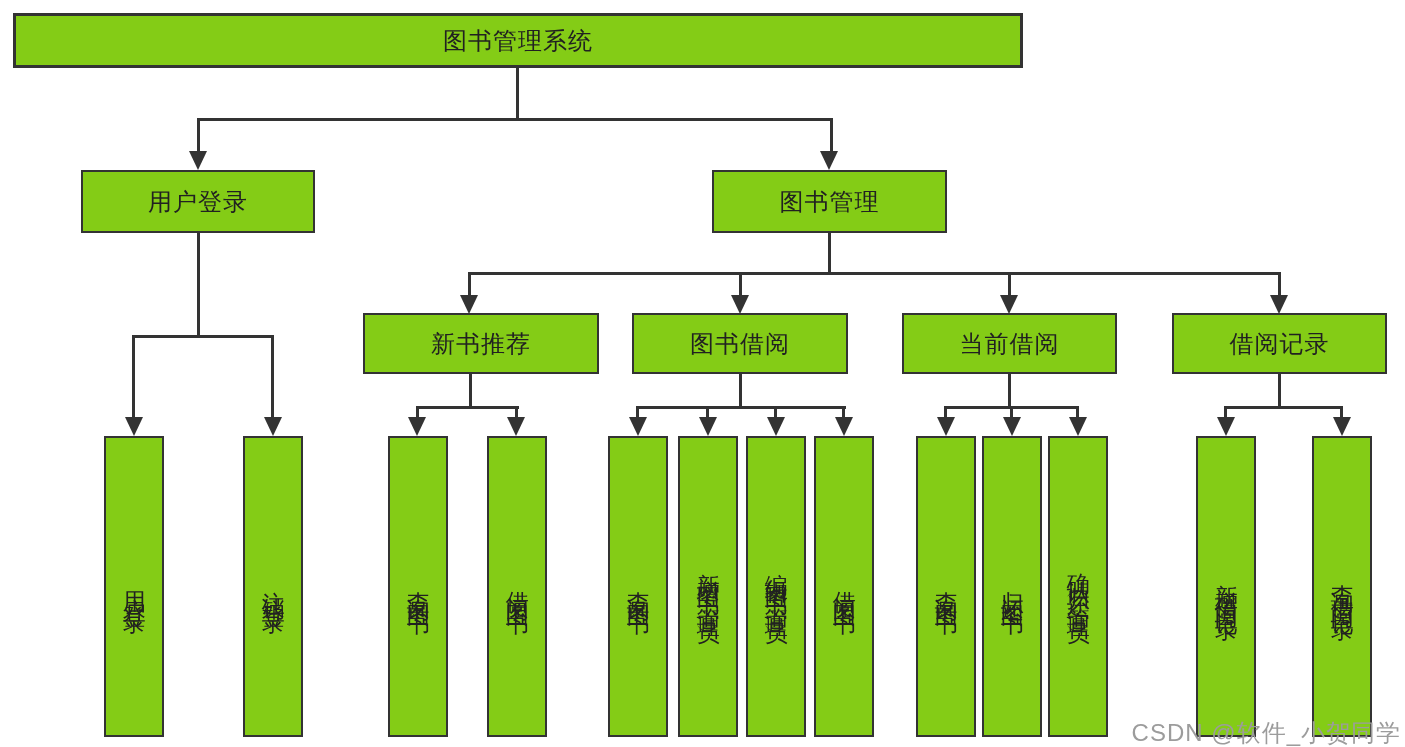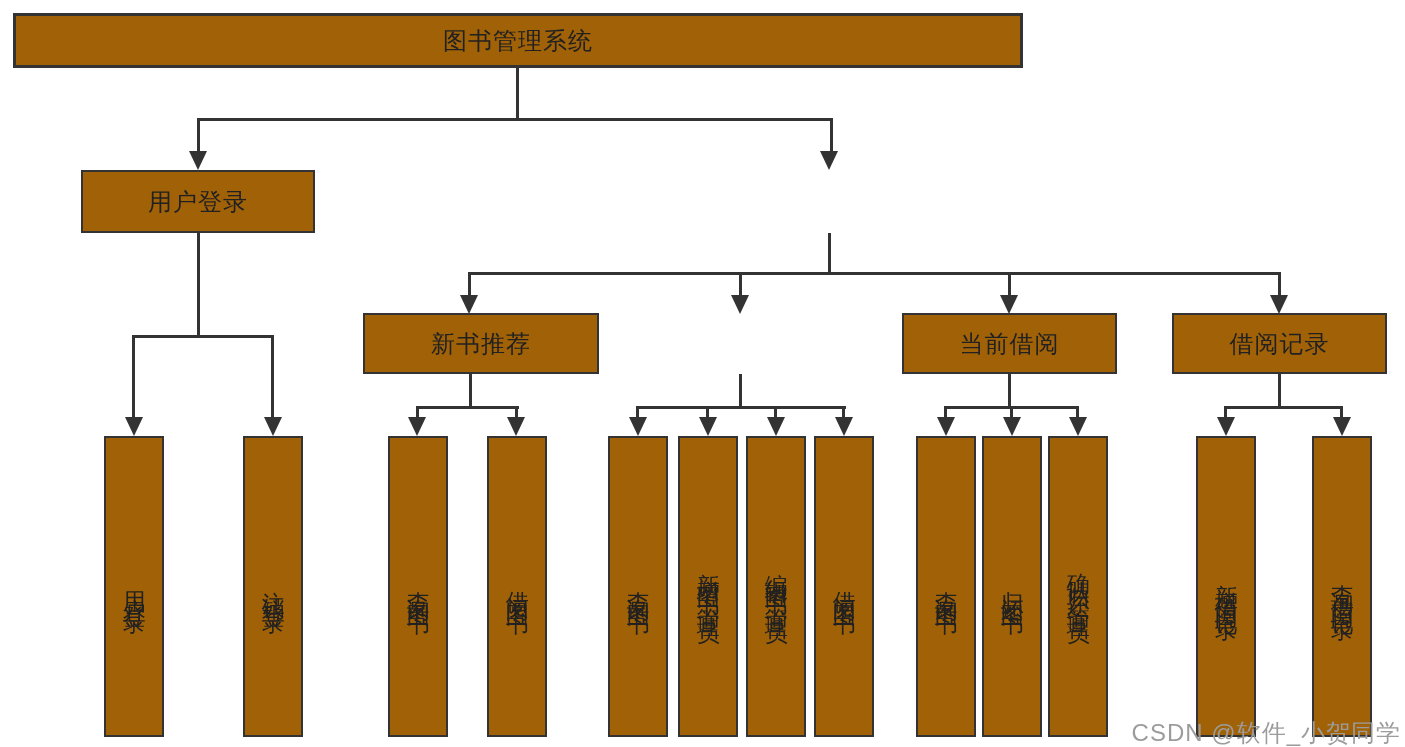--- a/index.html
+++ b/index.html
@@ -16,21 +16,21 @@
     overflow:hidden;
   }
   #diagram{
     position:relative;
     width:1405px;height:747px;
   }
   .node{
     position:absolute;
     box-sizing:border-box;
     border:2px solid var(--line);
-    background:#a16207;
+    background:#84cc16;
     display:flex;
     align-items:center;
     justify-content:center;
     color:var(--text);
     font-size:24px;
     letter-spacing:1px;
   }
   .node.root{border-width:3px;}
   .leaf{
     font-size:23px;
@@ -64,22 +64,24 @@
   }
 </style>
 </head>
 <body>
 
 <div id="diagram">
 
   <div class="node root" style="left:13px;top:13px;width:1010px;height:55px;">图书管理系统</div>
 
   <div class="node" style="left:81px;top:170px;width:234px;height:63px;">用户登录</div>
+  <div class="node" style="left:712px;top:170px;width:235px;height:63px;">图书管理</div>
 
   <div class="node" style="left:363px;top:313px;width:236px;height:61px;">新书推荐</div>
+  <div class="node" style="left:632px;top:313px;width:216px;height:61px;">图书借阅</div>
   <div class="node" style="left:1172px;top:313px;width:215px;height:61px;">借阅记录</div>
   <div class="node" style="left:902px;top:313px;width:215px;height:61px;">当前借阅</div>
 
   <div class="node leaf" style="left:104px;top:436px;width:60px;height:301px;">
     <span class="vtext">用户登录</span>
   </div>
   <div class="node leaf" style="left:243px;top:436px;width:60px;height:301px;">
     <span class="vtext">注销登录</span>
   </div>
 

